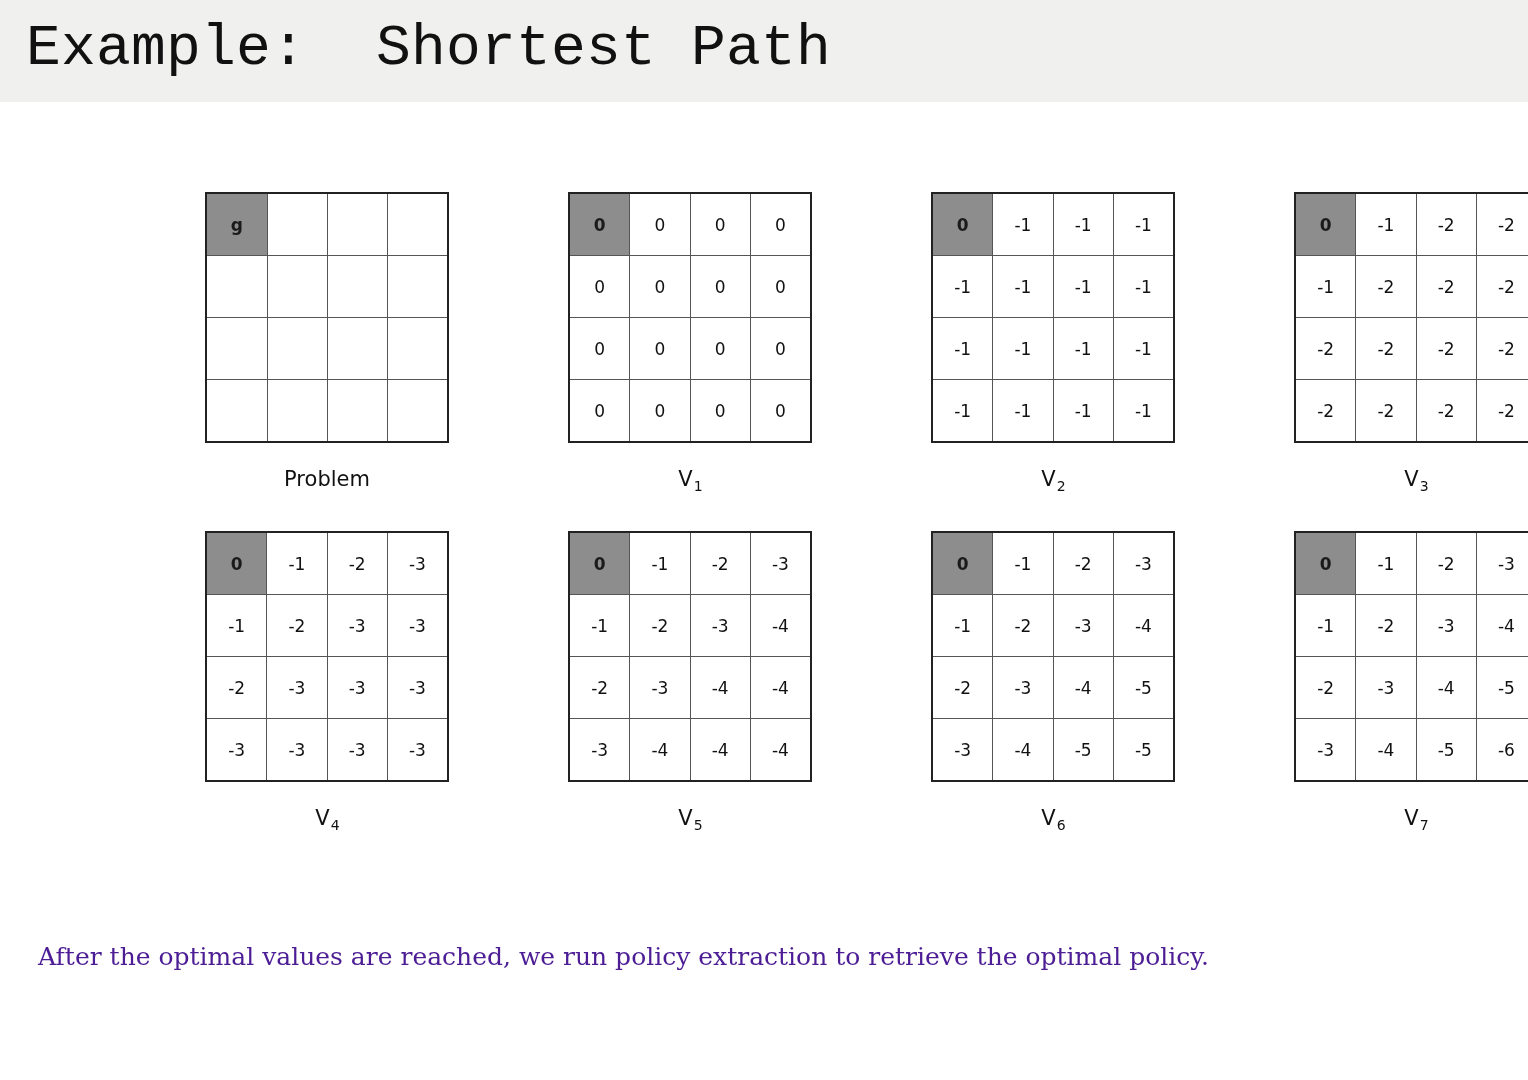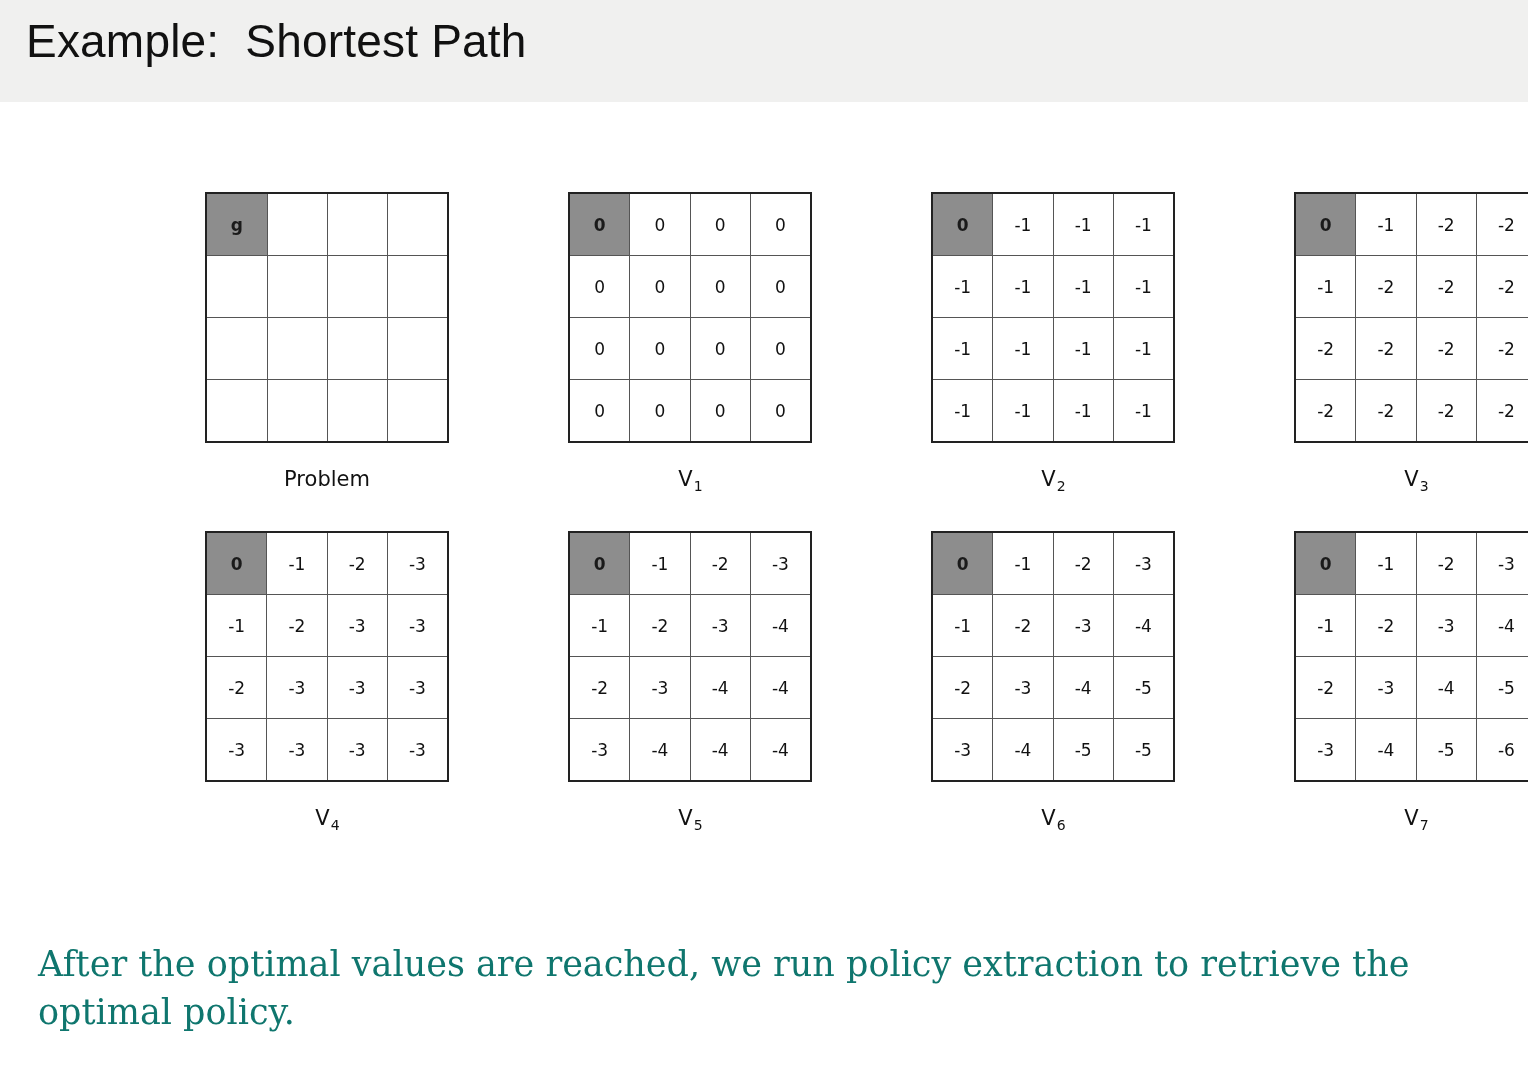--- a/index.html
+++ b/index.html
@@ -18,22 +18,22 @@
   .slide-header {
     width: 100%;
     height: 102px;
     background: #f0f0ef;
     box-sizing: border-box;
     padding: 14px 0 0 26px;
     display: flex;
     align-items: flex-start;
   }
   .slide-title {
-    font-family: Liberation Sans, sans-serif;
-    font-size: 46px;
+    font-family: Liberation Mono, monospace;
+    font-size: 58px;
     font-weight: 400;
     letter-spacing: 0.2px;
     line-height: 1.2;
     color: #111111;
     white-space: pre;
   }
   .grids-area {
     padding: 0;
     margin: 0;
   }
@@ -91,23 +91,23 @@
     position: relative;
     top: 5px;
     left: 1px;
   }
   .footer-text {
     position: absolute;
     left: 38px;
     right: 28px;
     top: 940px;
     font-family: "DejaVu Serif", "Liberation Serif", serif;
-    font-size: 35px;
+    font-size: 25px;
     line-height: 1.38;
-    color: #0f766e;
+    color: #4c1d95;
   }
 </style>
 </head>
 <body>
 
 <div class="slide-header">
   <div class="slide-title">Example:  Shortest Path</div>
 </div>
 
 <div class="grids-area">

